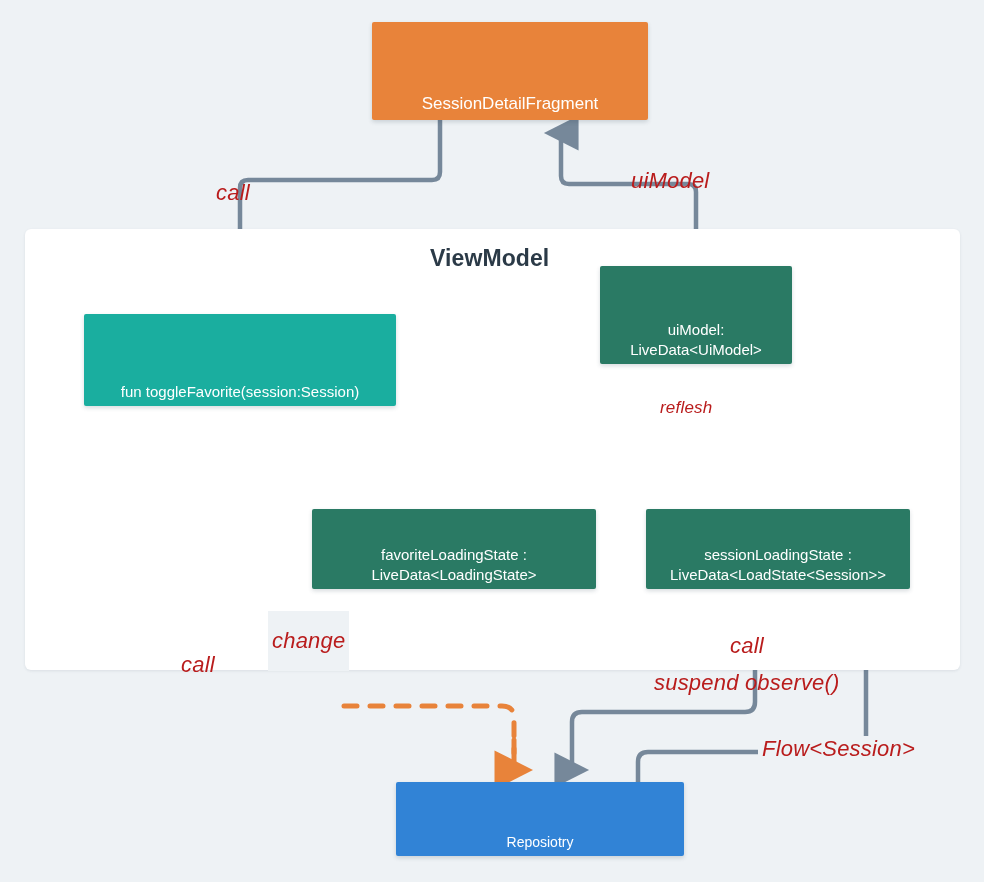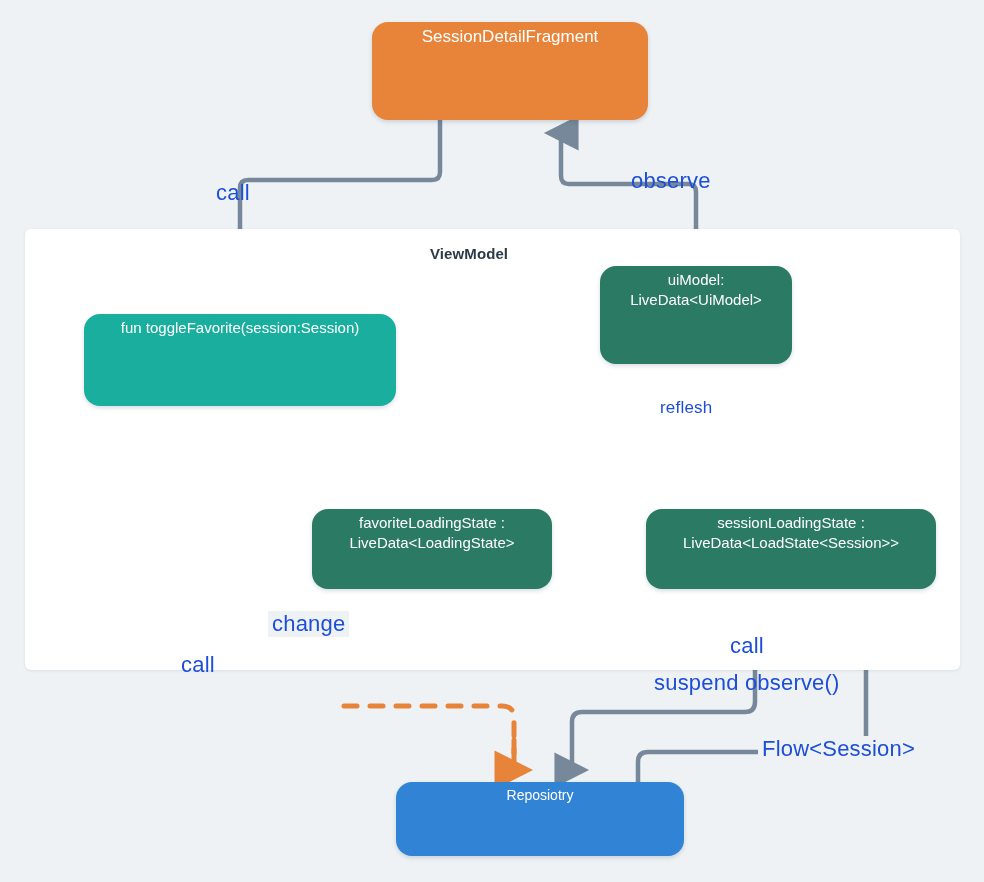--- a/index.html
+++ b/index.html
@@ -25,46 +25,47 @@
     height: 882px;
   }
   .panel {
     position: absolute;
     background: #ffffff;
     border-radius: 6px;
     box-shadow: 0 1px 3px rgba(40,60,80,0.10);
   }
   .panel-title {
     position: absolute;
-    font-size: 15px;
+    font-size: 23px;
     font-weight: 600;
     color: #2b3a47;
     letter-spacing: .1px;
     white-space: nowrap;
   }
   .node {
     position: absolute;
     display: flex;
-    align-items: flex-start;
+    align-items: flex-end;
     justify-content: center;
     text-align: center;
-    border-radius: 16px;
+    border-radius: 2px;
     color: #ffffff;
     box-shadow: 0 2px 4px rgba(40,60,80,0.18);
     line-height: 1.35;
     box-sizing: border-box;
     padding: 4px 8px;
   }
   .node span { display: block; white-space: pre-line; }
   .edge-label {
     position: absolute;
     font-size: 22px;
-    color: #1d4ed8;
+    color: #b91c1c;
     white-space: nowrap;
     letter-spacing: .2px;
+    font-style: italic;
   }
   .edge-label.small { font-size: 17px; }
 </style>
 </head>
 <body>
 
 <div id="canvas">
 
   <svg id="edges" viewBox="0 0 984 882" xmlns="http://www.w3.org/2000/svg">
     <defs>
@@ -109,36 +110,36 @@
 
   <div class="node" style="left:600px; top:266px; width:192px; height:98px; background:#2a7a64; font-size:15px;">
     <span>uiModel:
 LiveData&lt;UiModel&gt;</span>
   </div>
 
   <div class="node" style="left:84px; top:314px; width:312px; height:92px; background:#1aae9f; font-size:15px;">
     <span>fun toggleFavorite(session:Session)</span>
   </div>
 
-  <div class="node" style="left:312px; top:509px; width:240px; height:80px; background:#2a7a64; font-size:15px;">
+  <div class="node" style="left:312px; top:509px; width:284px; height:80px; background:#2a7a64; font-size:15px;">
     <span>favoriteLoadingState :
 LiveData&lt;LoadingState&gt;</span>
   </div>
 
-  <div class="node" style="left:646px; top:509px; width:290px; height:80px; background:#2a7a64; font-size:15px;">
+  <div class="node" style="left:646px; top:509px; width:264px; height:80px; background:#2a7a64; font-size:15px;">
     <span>sessionLoadingState :
 LiveData&lt;LoadState&lt;Session&gt;&gt;</span>
   </div>
 
   <div class="node" style="left:396px; top:782px; width:288px; height:74px; background:#3183d6; font-size:14px;">
     <span>Reposiotry</span>
   </div>
 
   <div class="edge-label" style="left:216px; top:180px;">call</div>
-  <div class="edge-label" style="left:631px; top:168px;">observe</div>
+  <div class="edge-label" style="left:631px; top:168px;">uiModel</div>
   <div class="edge-label small" style="left:660px; top:398px;">reflesh</div>
-  <div class="edge-label" style="left:268px; top:611px; background:#eef2f5; padding:0 4px;">change</div>
+  <div class="edge-label" style="left:268px; top:611px; background:#eef2f5; padding:17px 4px;">change</div>
   <div class="edge-label" style="left:181px; top:652px;">call</div>
   <div class="edge-label" style="left:730px; top:633px;">call</div>
   <div class="edge-label" style="left:654px; top:670px;">suspend observe()</div>
   <div class="edge-label" style="left:758px; top:736px; background:#eef2f5; padding:0 4px;text-align:center;">Flow&lt;Session&gt;</div>
 
 </div>
 
 </body></html>

